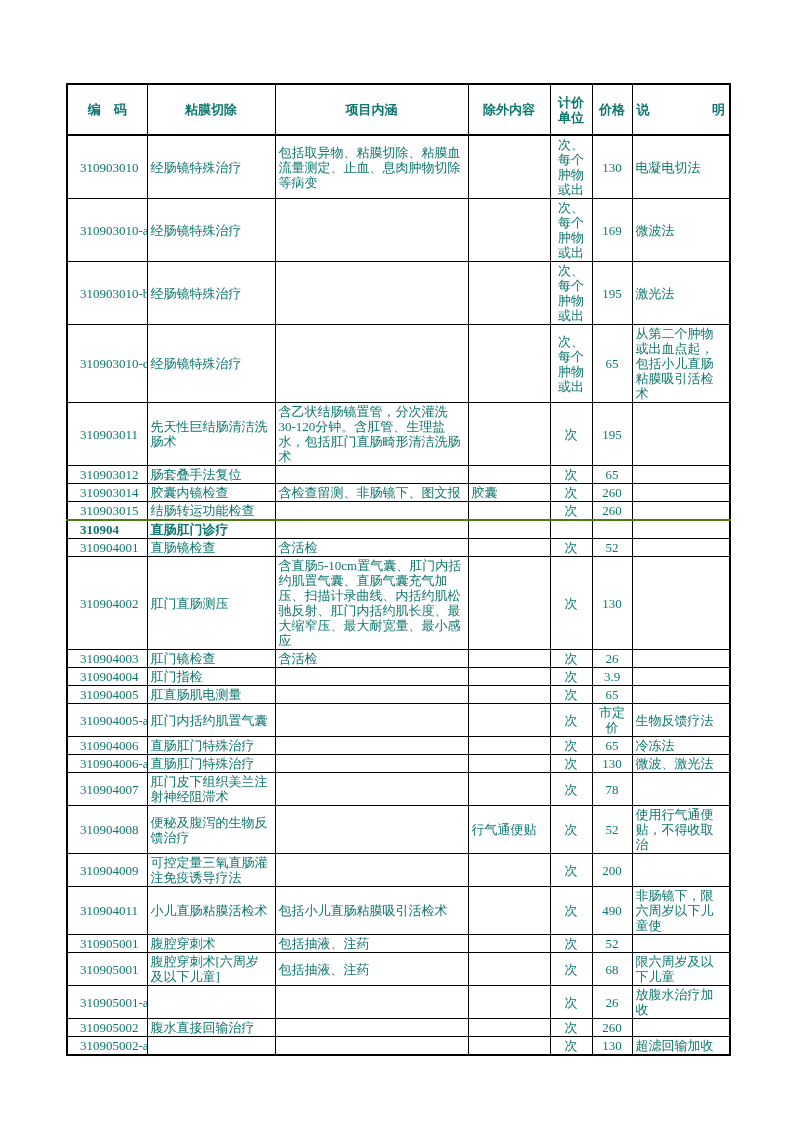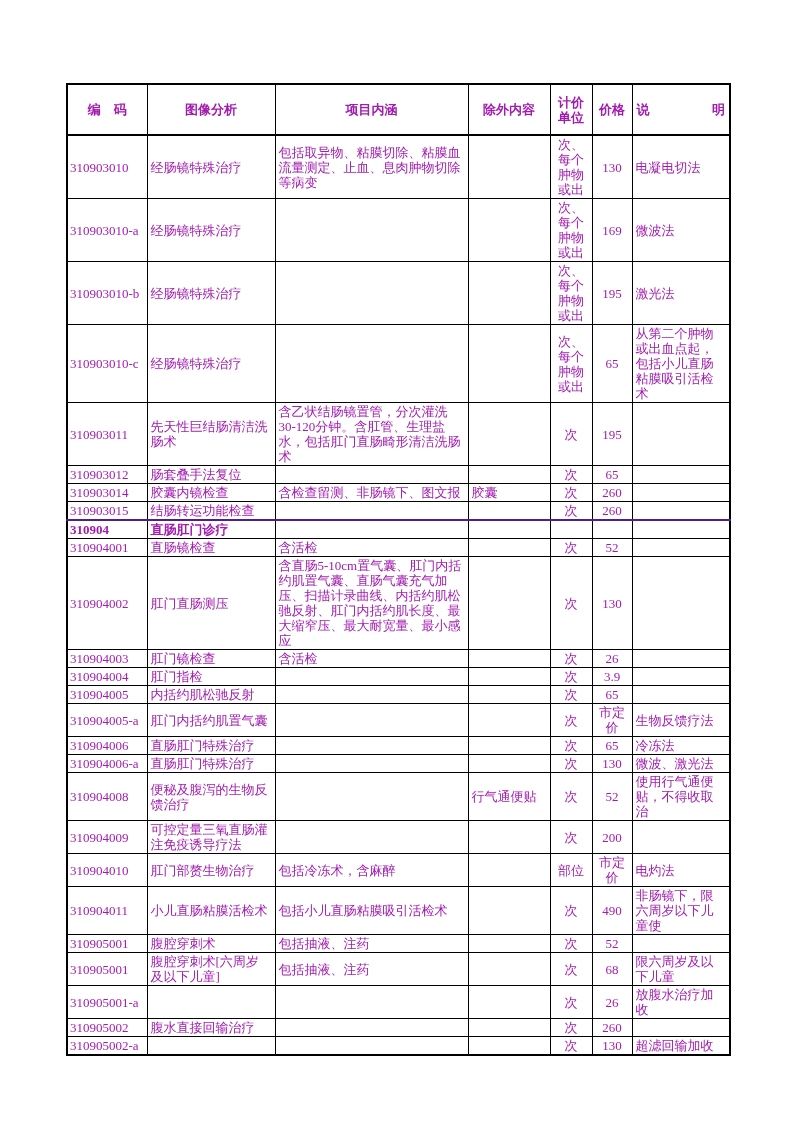--- a/index.html
+++ b/index.html
@@ -2,21 +2,21 @@
 <html><head>
 <meta charset="utf-8">
 <style>
   html, body { margin: 0; padding: 0; }
   .page {
     position: relative;
     width: 793px;
     height: 1122px;
     background: #ffffff;
     font-family: "Liberation Serif", "DejaVu Serif", serif;
-    color: #a21caf;
+    color: #0f766e;
     overflow: hidden;
   }
   table.price-table {
     position: absolute;
     left: 66px;
     top: 83px;
     width: 665px;
     border-collapse: collapse;
     table-layout: fixed;
     border: 2px solid #000;
@@ -41,45 +41,45 @@
   thead th {
     border-bottom: 2px solid #000;
     font-weight: bold;
     text-align: center;
     white-space: pre-line;
     padding: 2px 2px;
   }
   thead th.h-note { padding: 2px 4px; }
   .spread { display: flex; justify-content: space-between; }
 
-  td.cell-code  { white-space: nowrap; padding-left: 2px; }
+  td.cell-code  { white-space: nowrap; padding-left: 12px; }
   td.cell-unit  { text-align: center; white-space: pre-line; padding: 1px 1px; }
   td.cell-price { text-align: center; white-space: pre-line; padding: 1px 1px; }
-  tr.section td { font-weight: bold; border-top: 2px solid #4c1d95; }
+  tr.section td { font-weight: bold; border-top: 2px solid #4d7c0f; }
   tr.tall-4 td  { height: 60px; }
   tr.tall-3 td  { height: 45px; }
 </style>
 </head>
 <body>
 
 <div class="page">
   <table class="price-table">
     <colgroup>
       <col class="c-code">
         <col class="c-name">
         <col class="c-content">
       <col class="c-exclusion">
         <col class="c-unit">
         <col class="c-price">
         <col class="c-note">
     </colgroup>
     <thead>
       <tr>
         <th>编　码</th>
-        <th>图像分析</th>
+        <th>粘膜切除</th>
         <th>项目内涵</th>
         <th>除外内容</th>
         <th>计价
 单位</th>
         <th>价格</th>
         <th class="h-note">
           <div class="spread">
             <span>说</span>
             <span>明</span>
           </div>
@@ -211,21 +211,21 @@
           <td class="cell-code">310904004</td>
           <td class="cell-name">肛门指检</td>
           <td class="cell-content"></td>
           <td class="cell-excl"></td>
           <td class="cell-unit">次</td>
           <td class="cell-price">3.9</td>
           <td class="cell-note"></td>
         </tr>
         <tr>
           <td class="cell-code">310904005</td>
-          <td class="cell-name">内括约肌松驰反射</td>
+          <td class="cell-name">肛直肠肌电测量</td>
           <td class="cell-content"></td>
           <td class="cell-excl"></td>
           <td class="cell-unit">次</td>
           <td class="cell-price">65</td>
           <td class="cell-note"></td>
         </tr>
         <tr>
           <td class="cell-code">310904005-a</td>
           <td class="cell-name">肛门内括约肌置气囊</td>
           <td class="cell-content"></td>
@@ -247,46 +247,45 @@
         <tr>
           <td class="cell-code">310904006-a</td>
           <td class="cell-name">直肠肛门特殊治疗</td>
           <td class="cell-content"></td>
           <td class="cell-excl"></td>
           <td class="cell-unit">次</td>
           <td class="cell-price">130</td>
           <td class="cell-note">微波、激光法</td>
         </tr>
         <tr>
+          <td class="cell-code">310904007</td>
+          <td class="cell-name">肛门皮下组织美兰注射神经阻滞术</td>
+          <td class="cell-content"></td>
+          <td class="cell-excl"></td>
+          <td class="cell-unit">次</td>
+          <td class="cell-price">78</td>
+          <td class="cell-note"></td>
+        </tr>
+        <tr>
           <td class="cell-code">310904008</td>
           <td class="cell-name">便秘及腹泻的生物反馈治疗</td>
           <td class="cell-content"></td>
           <td class="cell-excl">行气通便贴</td>
           <td class="cell-unit">次</td>
           <td class="cell-price">52</td>
           <td class="cell-note">使用行气通便贴，不得收取治</td>
         </tr>
         <tr>
           <td class="cell-code">310904009</td>
           <td class="cell-name">可控定量三氧直肠灌注免疫诱导疗法</td>
           <td class="cell-content"></td>
           <td class="cell-excl"></td>
           <td class="cell-unit">次</td>
           <td class="cell-price">200</td>
           <td class="cell-note"></td>
-        </tr>
-        <tr>
-          <td class="cell-code">310904010</td>
-          <td class="cell-name">肛门部赘生物治疗</td>
-          <td class="cell-content">包括冷冻术，含麻醉</td>
-          <td class="cell-excl"></td>
-          <td class="cell-unit">部位</td>
-          <td class="cell-price">市定
-价</td>
-          <td class="cell-note">电灼法</td>
         </tr>
         <tr>
           <td class="cell-code">310904011</td>
           <td class="cell-name">小儿直肠粘膜活检术</td>
           <td class="cell-content">包括小儿直肠粘膜吸引活检术</td>
           <td class="cell-excl"></td>
           <td class="cell-unit">次</td>
           <td class="cell-price">490</td>
           <td class="cell-note">非肠镜下，限六周岁以下儿童使</td>
         </tr>

